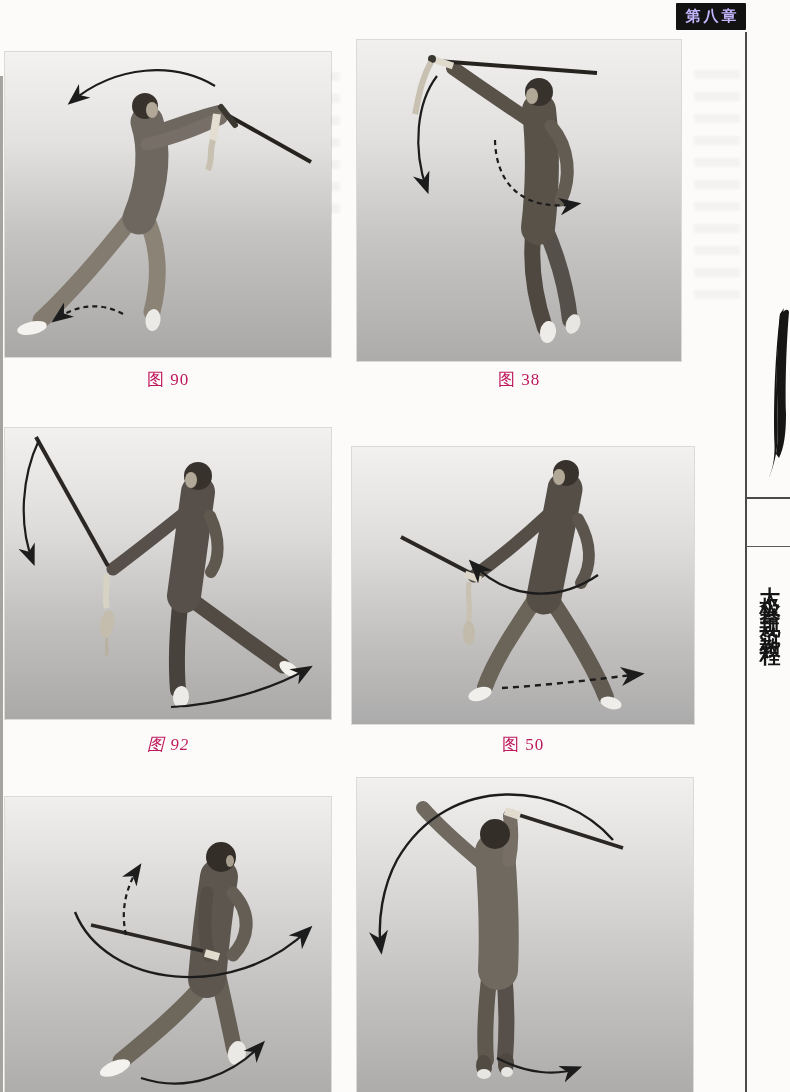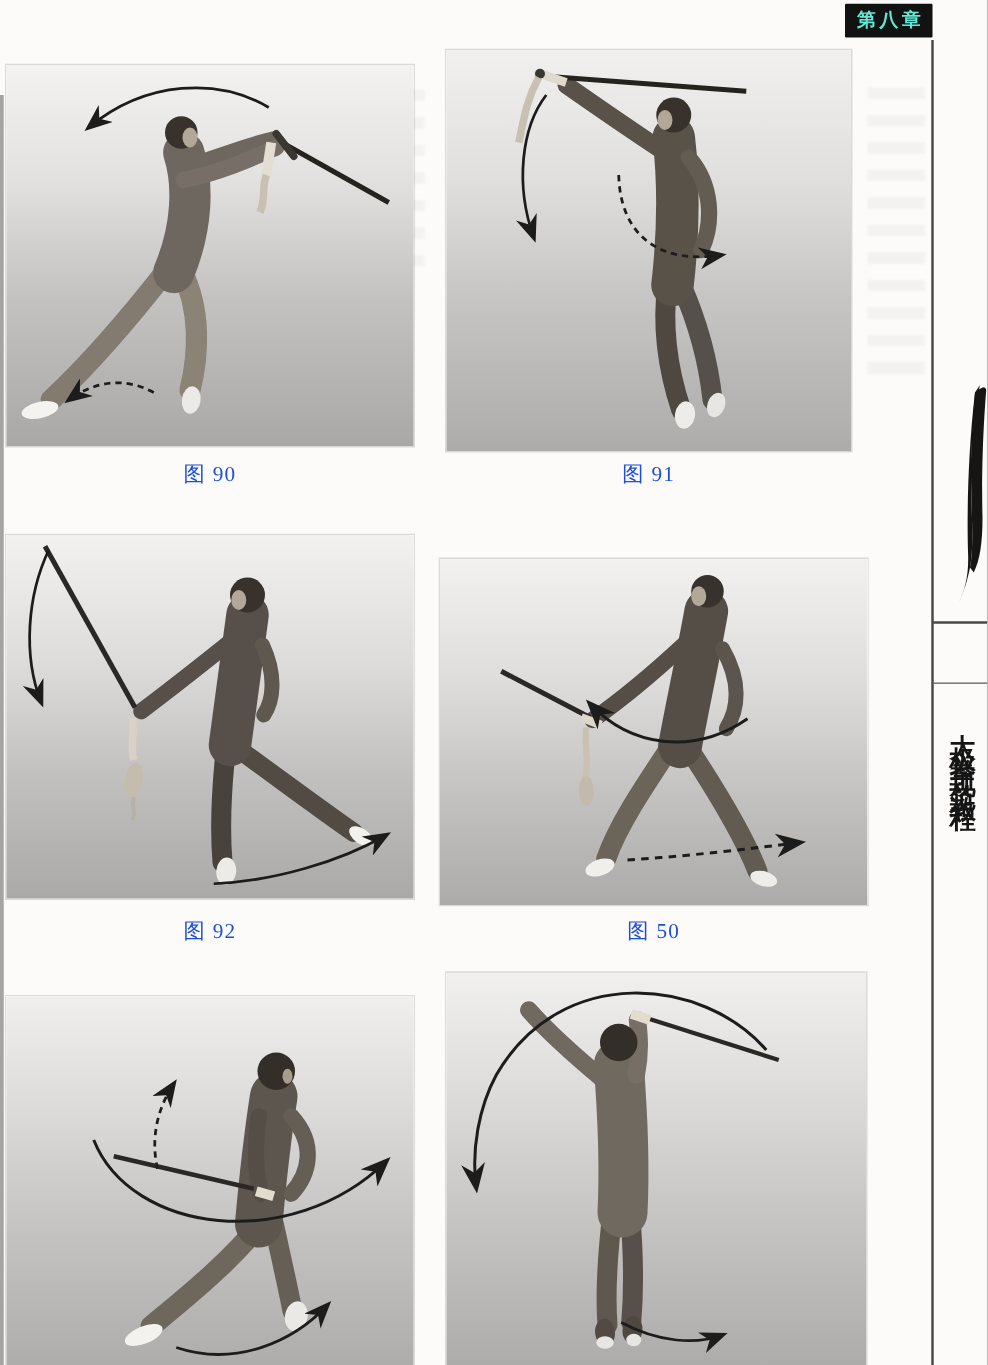--- a/index.html
+++ b/index.html
@@ -34,41 +34,41 @@
   
   .photo{position:absolute; box-shadow:0 0 0 1px rgba(120,118,112,.25);}
   .photo svg{display:block;}
   .ph-90{left:5px; top:52px;   width:326px; height:305px;}
   .ph-91{left:357px; top:40px; width:324px; height:321px;}
   .ph-92{left:5px; top:428px;  width:326px; height:291px;}
   .ph-93{left:352px; top:447px;width:342px; height:277px;}
   .ph-94{left:5px; top:797px;  width:326px; height:295px;}
   .ph-95{left:357px; top:778px;width:336px; height:314px;}
   
-  .caption{position:absolute; text-align:center; font-size:17px; color:#1d4ed8; letter-spacing:1px;}
+  .caption{position:absolute; text-align:center; font-size:17px; color:#be185d; letter-spacing:1px;}
   .cap-90{left:5px;  top:368px; width:326px;}
   .cap-91{left:357px;top:368px; width:324px;}
-  .cap-92{left:5px;  top:733px; width:326px;}
+  .cap-92{left:5px;  top:733px; width:326px;font-style:italic;}
   .cap-93{left:352px;top:733px; width:342px;}
   
   .ghost{position:absolute; filter:blur(1px); opacity:.75;
     background:repeating-linear-gradient(180deg, rgba(110,108,102,.08) 0 9px, transparent 9px 22px);}
   .ghost-a{left:282px; top:72px; width:58px; height:150px;}
   .ghost-b{left:694px; top:70px; width:46px; height:235px;}
 </style>
 </head>
 <body>
 
 <div class="page">
 
   <div class="edge-strip"></div>
   <div class="ghost ghost-a"></div>
   <div class="ghost ghost-b"></div>
 
-  <div class="chapter-tab" style="background:#121212;color:#5eead4;">第八章</div>
+  <div class="chapter-tab" style="background:#121212;color:#c4b5fd;">第八章</div>
 
   <div class="v-rule" style="background:#4a4a48;"></div>
 
   <svg class="brush" viewBox="0 0 27 178">
     <path d="M21,2 C16,22 13,52 14,86 C14.5,112 16,132 13,148 C11,158 8,168 4,176 C9,166 12,154 11.5,138 C10.5,112 11,58 17,8 Z" fill="#161513"></path>
     <path d="M17,8 C22,4 25,2 26,6 C24,30 22,70 23,108 C23,128 21,142 16,152 L13,148 C16,132 14.5,112 14,86 C13,52 16,22 17,8 Z" fill="#161513"></path>
   </svg>
 
   <div class="h-rule-1"></div>
   <div class="h-rule-2"></div>
@@ -271,17 +271,17 @@
       <ellipse cx="150" cy="294" rx="6" ry="5" fill="#e8e6e2"></ellipse>
       <circle cx="138" cy="56" r="15" fill="#332e28"></circle>
       <path d="M162,37 L266,70" stroke="#2a2724" stroke-width="3.5" fill="none"></path>
       <path d="M148,33 L163,38" stroke="#e2dccf" stroke-width="8" fill="none"></path>
       <path d="M256,62 C206,4 92,-8 40,82 C26,108 20,142 24,172" stroke="#1c1c1c" stroke-width="2.4" fill="none" marker-end="url(#m95)"></path>
       <path d="M140,280 C170,296 200,298 221,290" stroke="#1c1c1c" stroke-width="2.2" fill="none" marker-end="url(#m95)"></path>
     </svg>
   </div>
 
   <div class="caption cap-90">图 90</div>
-  <div class="caption cap-91">图 91</div>
+  <div class="caption cap-91">图 38</div>
   <div class="caption cap-92">图 92</div>
   <div class="caption cap-93">图 50</div>
 
 </div>
 
 </body></html>

